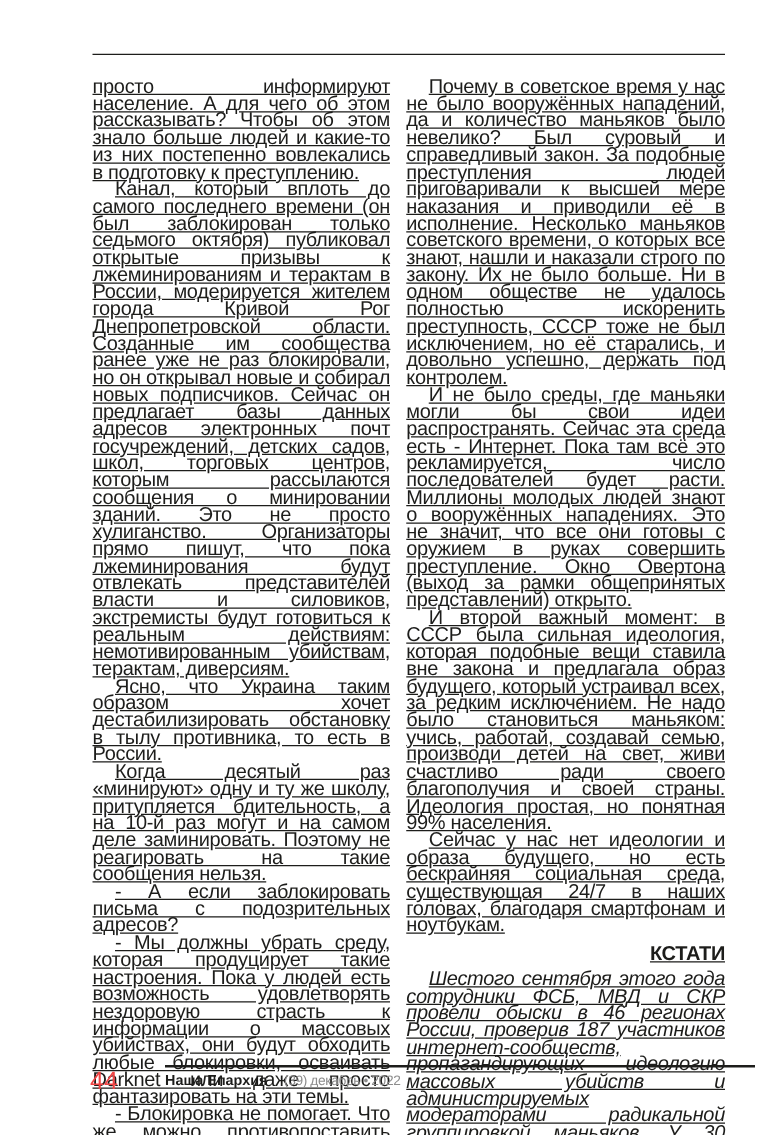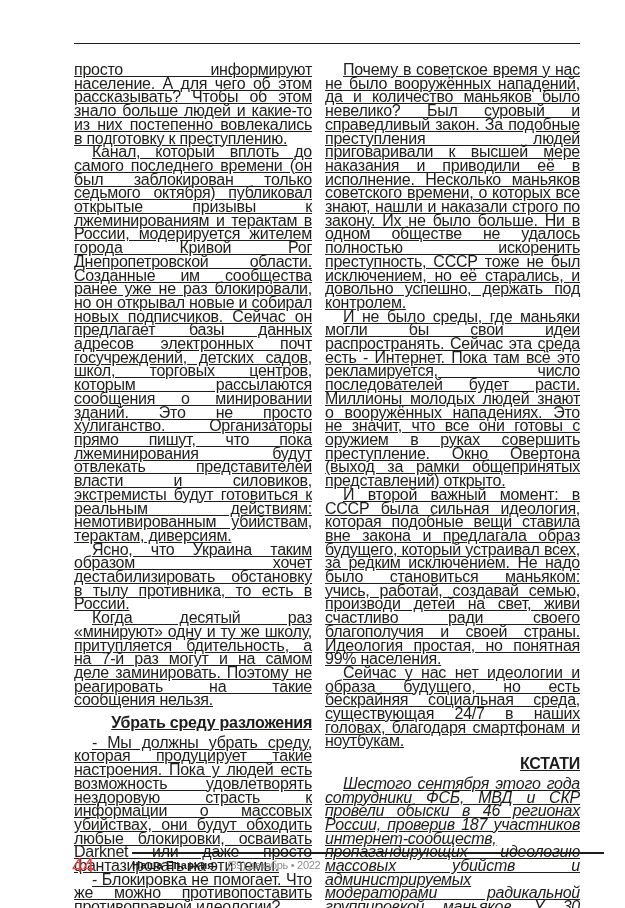--- a/index.html
+++ b/index.html
@@ -80,22 +80,22 @@
 </head>
 <body>
 
 <div class="page">
   <div class="top-rule"></div>
   <div class="content">
     <div class="col" id="col-left">
         <p class="no-indent">просто информируют население. А для чего об этом рассказывать? Чтобы об этом знало больше людей и какие-то из них постепенно вовлекались в подготовку к преступлению.</p>
         <p class="">Канал, который вплоть до самого последнего времени (он был заблокирован только седьмого октября) публиковал открытые призывы к лжеминированиям и терактам в России, модерируется жителем города Кривой Рог Днепропетровской области. Созданные им сообщества ранее уже не раз блокировали, но он открывал новые и собирал новых подписчиков. Сейчас он предлагает базы данных адресов электронных почт госучреждений, детских садов, школ, торговых центров, которым рассылаются сообщения о минировании зданий. Это не просто хулиганство. Организаторы прямо пишут, что пока лжеминирования будут отвлекать представителей власти и силовиков, экстремисты будут готовиться к реальным действиям: немотивированным убийствам, терактам, диверсиям.</p>
         <p class="">Ясно, что Украина таким образом хочет дестабилизировать обстановку в тылу противника, то есть в России.</p>
-        <p class="">Когда десятый раз «минируют» одну и ту же школу, притупляется бдительность, а на 7-й раз могут и на самом деле заминировать. Поэтому не реагировать на такие сообщения нельзя.</p>
-        <p class="heading">Убрать среду разложения</p>
+        <p class="">Когда десятый раз «минируют» одну и ту же школу, притупляется бдительность, а на 10-й раз могут и на самом деле заминировать. Поэтому не реагировать на такие сообщения нельзя.</p>
+        <p class="">- А если заблокировать письма с подозрительных адресов?</p>
         <p class="">- Мы должны убрать среду, которая продуцирует такие настроения. Пока у людей есть возможность удовлетворять нездоровую страсть к информации о массовых убийствах, они будут обходить любые блокировки, осваивать Darknet или даже просто фантазировать на эти темы.</p>
         <p class="">- Блокировка не помогает. Что же можно противопоставить противоправной идеологии?</p>
       </div>
     <div class="col right" id="col-right">
         <p class="">Почему в советское время у нас не было вооружённых нападений, да и количество маньяков было невелико? Был суровый и справедливый закон. За подобные преступления людей приговаривали к высшей мере наказания и приводили её в исполнение. Несколько маньяков советского времени, о которых все знают, нашли и наказали строго по закону. Их не было больше. Ни в одном обществе не удалось полностью искоренить преступность, СССР тоже не был исключением, но её старались, и довольно успешно, держать под контролем.</p>
         <p class="">И не было среды, где маньяки могли бы свои идеи распространять. Сейчас эта среда есть - Интернет. Пока там всё это рекламируется, число последователей будет расти. Миллионы молодых людей знают о вооружённых нападениях. Это не значит, что все они готовы с оружием в руках совершить преступление. Окно Овертона (выход за рамки общепринятых представлений) открыто.</p>
         <p class="">И второй важный момент: в СССР была сильная идеология, которая подобные вещи ставила вне закона и предлагала образ будущего, который устраивал всех, за редким исключением. Не надо было становиться маньяком: учись, работай, создавай семью, производи детей на свет, живи счастливо ради своего благополучия и своей страны. Идеология простая, но понятная 99% населения.</p>
         <p class="">Сейчас у нас нет идеологии и образа будущего, но есть бескрайняя социальная среда, существующая 24/7 в наших головах, благодаря смартфонам и ноутбукам.</p>
         <p class="heading">КСТАТИ</p>
         <p class=" italic">Шестого сентября этого года сотрудники ФСБ, МВД и СКР провели обыски в 46 регионах России, проверив 187 участников интернет-сообществ, пропагандирующих идеологию массовых убийств и администрируемых модераторами радикальной группировкой маньяков. У 30 человек оказались дома холодное оружие, смартфоны с пропагандой терроризма и экстремизма и перепиской с украинскими кураторами и боевиками. В памяти электронных устройств хранились фотографии и видеозаписи нападений, инструкции по применению самодельных взрывных и зажигательных устройств.</p>

